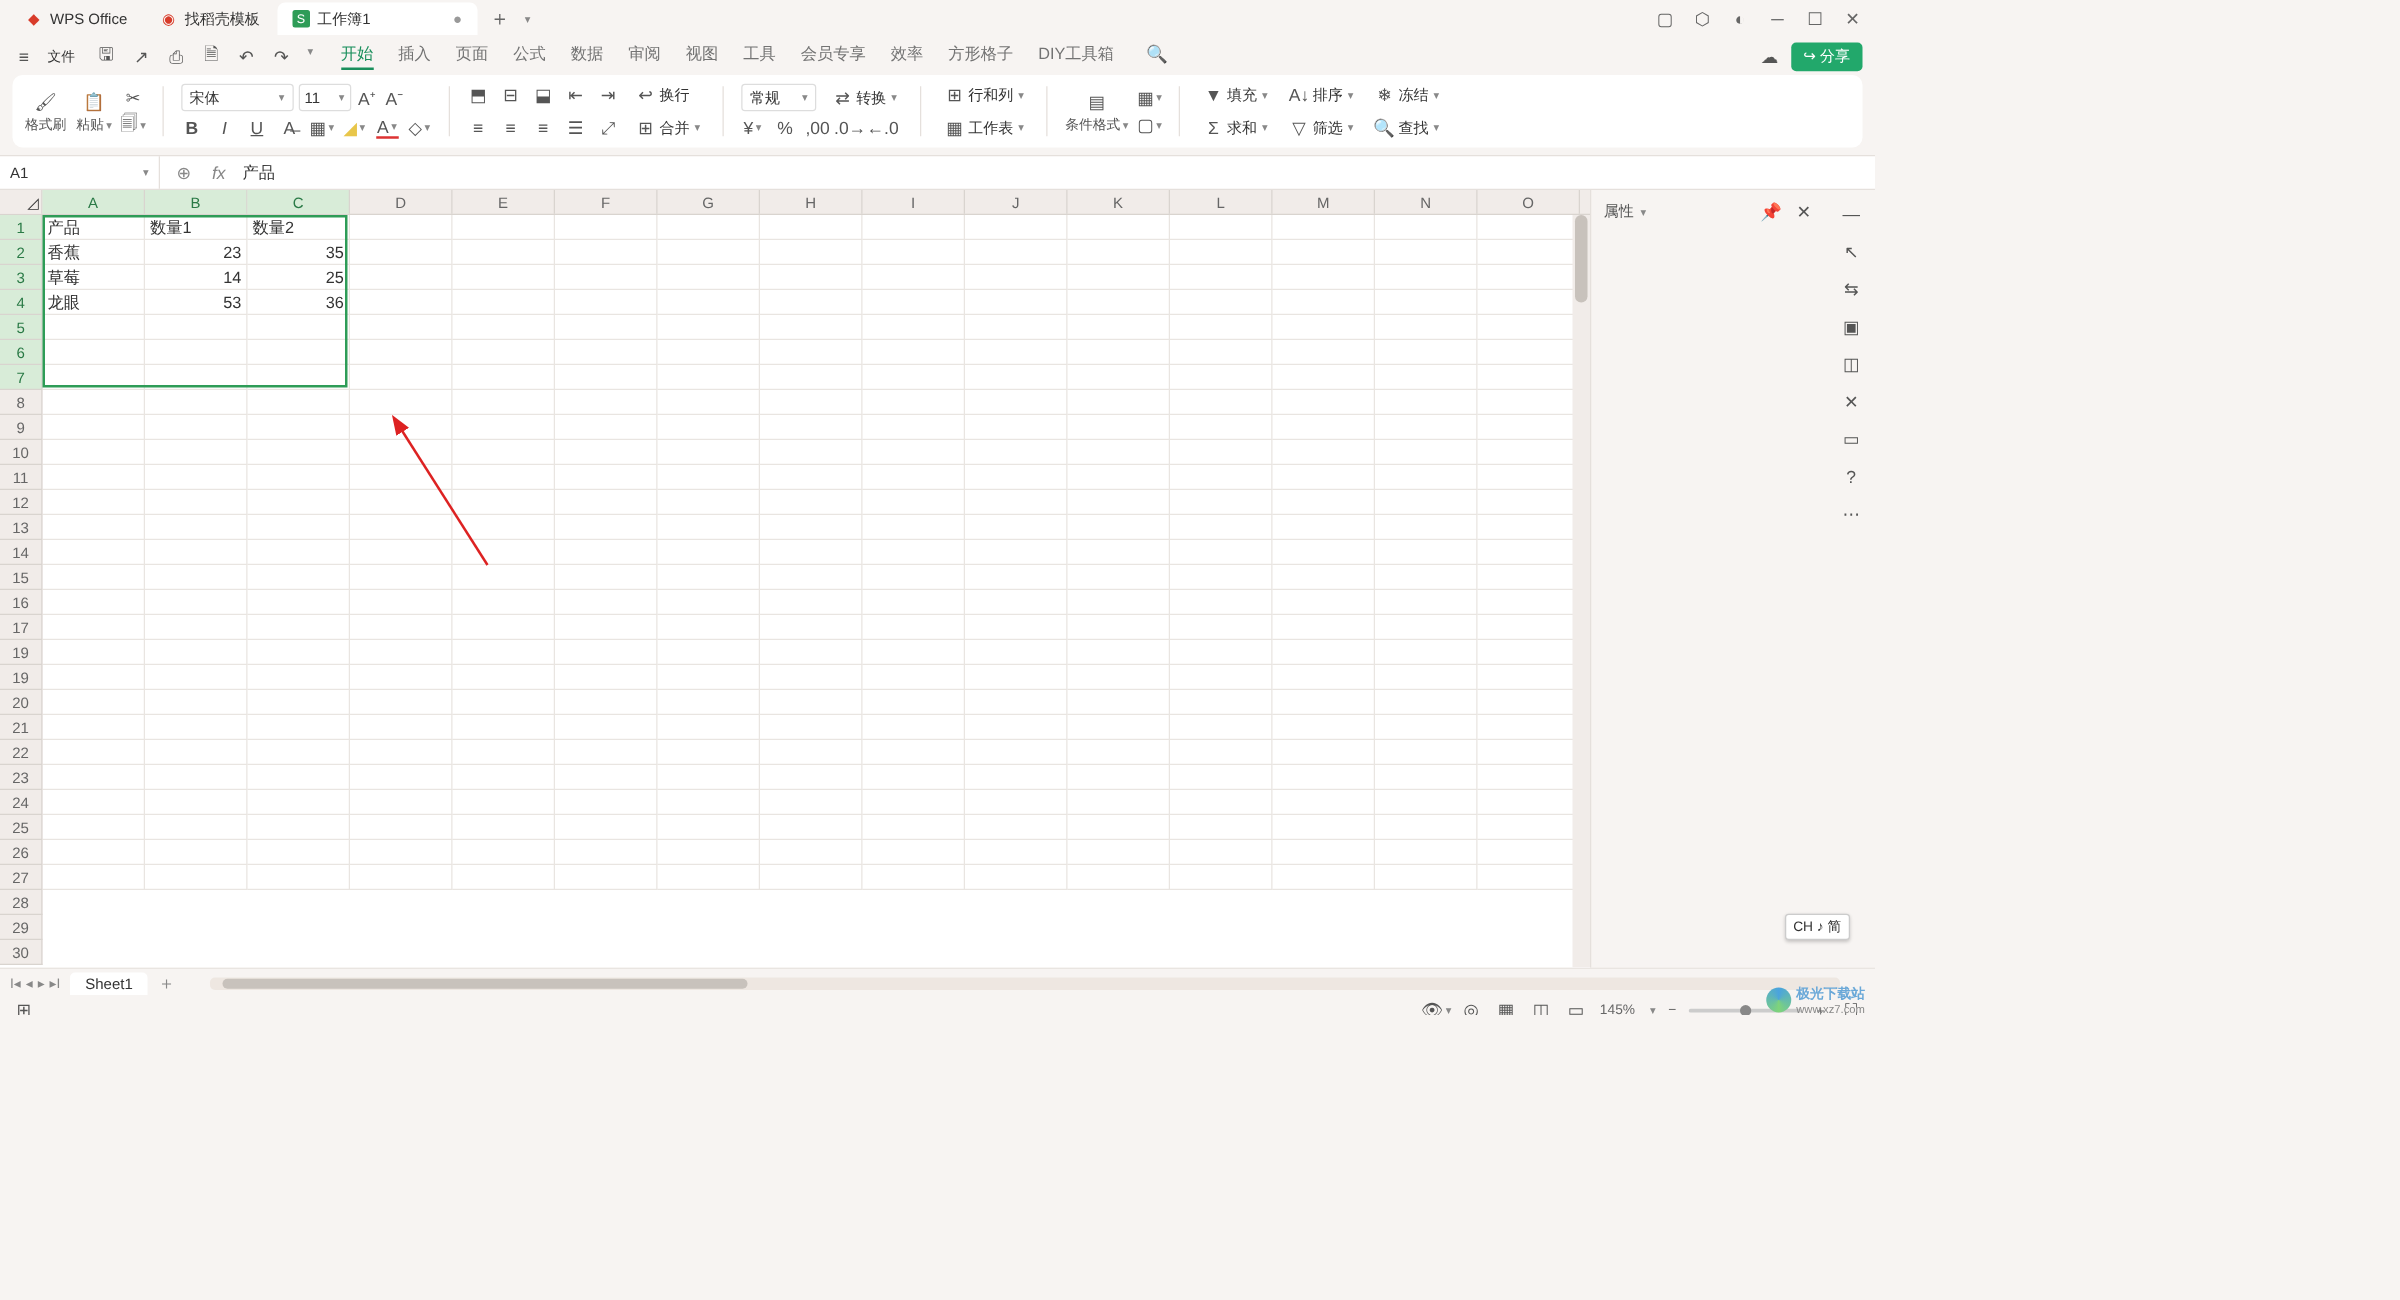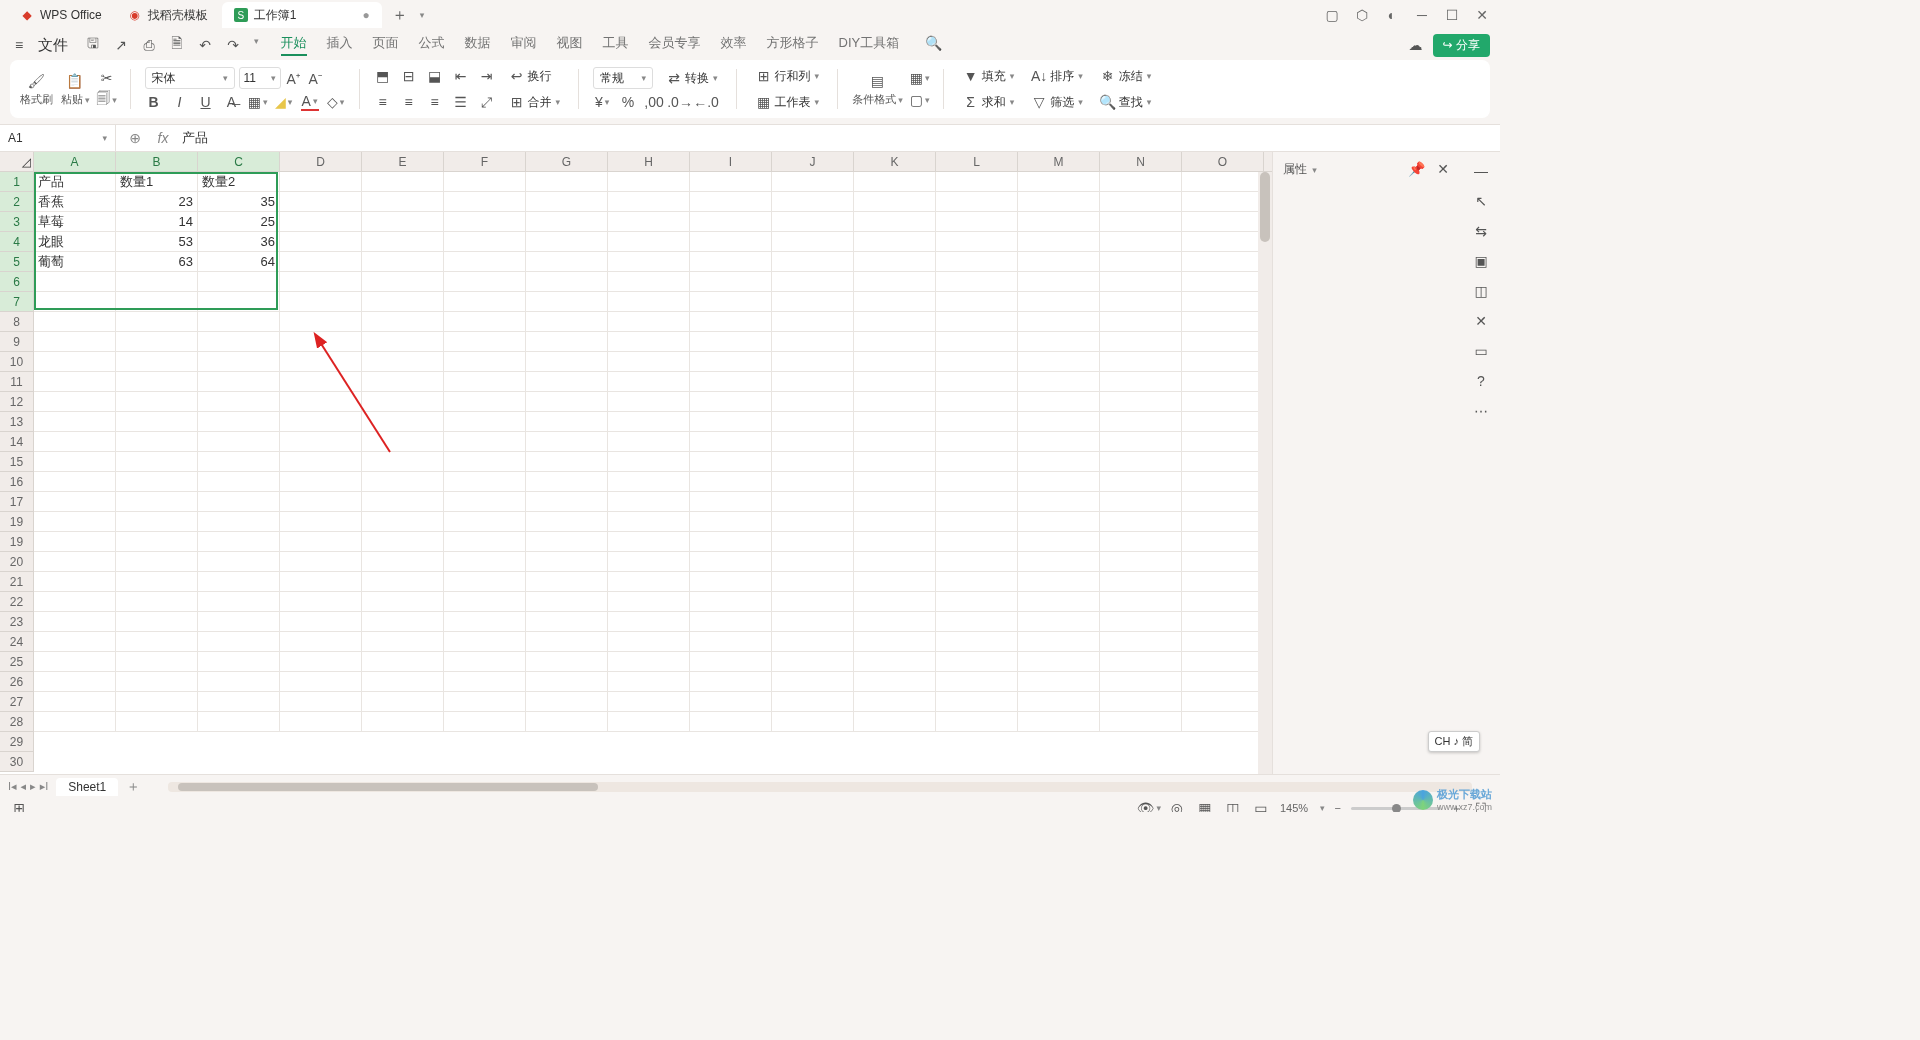--- a/index.html
+++ b/index.html
@@ -12,21 +12,21 @@
 .tab.active { background: #fff; }
 .tab-icon { width: 14px; height: 14px; display: inline-flex; align-items: center; justify-content: center; }
 .tab-add { padding: 0 8px; color: #666; font-size: 16px; }
 .title-right { margin-left: auto; display: flex; gap: 14px; padding-right: 10px; color: #666; }
 .title-btn { width: 16px; height: 16px; display: inline-flex; align-items: center; justify-content: center; font-size: 14px; }
 
 
 .menubar { height: 30px; background: #f7f4f2; display: flex; align-items: center; padding: 0 10px; gap: 2px; }
 .menu-left { display: flex; align-items: center; gap: 10px; }
 .burger { font-size: 14px; }
-.file-menu { font-size: 15px; }
+.file-menu { font-size: 11px; }
 .quick-icons { display: flex; gap: 10px; margin-left: 6px; color: #555; }
 .ribbon-tabs { display: flex; gap: 20px; margin-left: 20px; font-size: 13px; }
 .ribbon-tab { cursor: pointer; color: #737373; }
 .ribbon-tab.active { color: #1a8f5c; border-bottom: 2px solid #1a8f5c; padding-bottom: 2px; }
 .menu-right { margin-left: auto; display: flex; align-items: center; gap: 8px; }
 .share-btn { background: #22a86b; color: #fff; padding: 3px 10px; border-radius: 4px; font-size: 12px; }
 
 
 .ribbon { background: #fff; margin: 0 10px; border-radius: 8px; height: 58px; display: flex; align-items: center; padding: 0 10px; gap: 8px; }
 .rgroup { display: flex; flex-direction: column; align-items: center; justify-content: center; gap: 2px; font-size: 11px; color: #555; height: 48px;}
@@ -36,21 +36,21 @@
 .rlabel { font-size: 11px; white-space: nowrap; }
 .font-combo { display: flex; align-items: center; gap: 4px; }
 .font-sel { border: 1px solid #ddd; height: 22px; padding: 0 6px; min-width: 90px; display: flex; align-items: center; justify-content: space-between; background: #fff; border-radius: 3px;}
 .size-sel { border: 1px solid #ddd; height: 22px; width: 42px; display: flex; align-items: center; justify-content: space-between; padding: 0 4px; background: #fff; border-radius: 3px;}
 .mini-row { display: flex; gap: 8px; align-items: center; }
 .dd { font-size: 9px; color: #888; margin-left: 2px;}
 .btnlike { display: flex; align-items: center; gap: 2px; padding: 2px 4px; }
 
 
 .formulabar { height: 28px; margin-top: 6px; background: #fff; display: flex; align-items: center; border-top: 1px solid #e5e0dc; border-bottom: 1px solid #e5e0dc;}
-.namebox { width: 116px; border-right: 1px solid #e5e0dc; height: 100%; display: flex; align-items: center; padding: 0 8px; justify-content: space-between;}
+.namebox { width: 128px; border-right: 1px solid #e5e0dc; height: 100%; display: flex; align-items: center; padding: 0 8px; justify-content: space-between;}
 .fx-area { display: flex; align-items: center; gap: 10px; padding: 0 10px; flex: 1; }
 .fx-area .ricon { color: #888; }
 
 
 .main { display: flex; height: calc(812px - 30px - 30px - 58px - 28px - 24px - 20px); }
 .sheet { flex: 1; position: relative; background: #fff; overflow: hidden; }
 .props-panel { width: 190px; border-left: 1px solid #e5e0dc; background: #f7f4f2; padding: 8px 10px; position: relative; }
 .props-title { display: flex; justify-content: space-between; align-items: center; font-size: 12px; color: #555; }
 .props-title .ctl { display: flex; gap: 8px; }
 .side-rail { width: 38px; background: #f7f4f2; display: flex; flex-direction: column; align-items: center; gap: 12px; padding-top: 10px; }
@@ -451,37 +451,20 @@
             <div class="cell tr"></div>
             <div class="cell tr"></div>
             <div class="cell tr"></div>
             <div class="cell tr"></div>
             <div class="cell tr"></div>
             <div class="cell tr"></div>
             <div class="cell tr"></div>
             <div class="cell tr"></div>
           </div>
           <div class="row">
-            <div class="cell tl">葡萄</div>
-            <div class="cell tr">63</div>
-            <div class="cell tr">64</div>
-            <div class="cell tr"></div>
-            <div class="cell tr"></div>
-            <div class="cell tr"></div>
-            <div class="cell tr"></div>
-            <div class="cell tr"></div>
-            <div class="cell tr"></div>
-            <div class="cell tr"></div>
-            <div class="cell tr"></div>
-            <div class="cell tr"></div>
-            <div class="cell tr"></div>
-            <div class="cell tr"></div>
-            <div class="cell tr"></div>
-          </div>
-          <div class="row">
             <div class="cell tl"></div>
             <div class="cell tr"></div>
             <div class="cell tr"></div>
             <div class="cell tr"></div>
             <div class="cell tr"></div>
             <div class="cell tr"></div>
             <div class="cell tr"></div>
             <div class="cell tr"></div>
             <div class="cell tr"></div>
             <div class="cell tr"></div>

